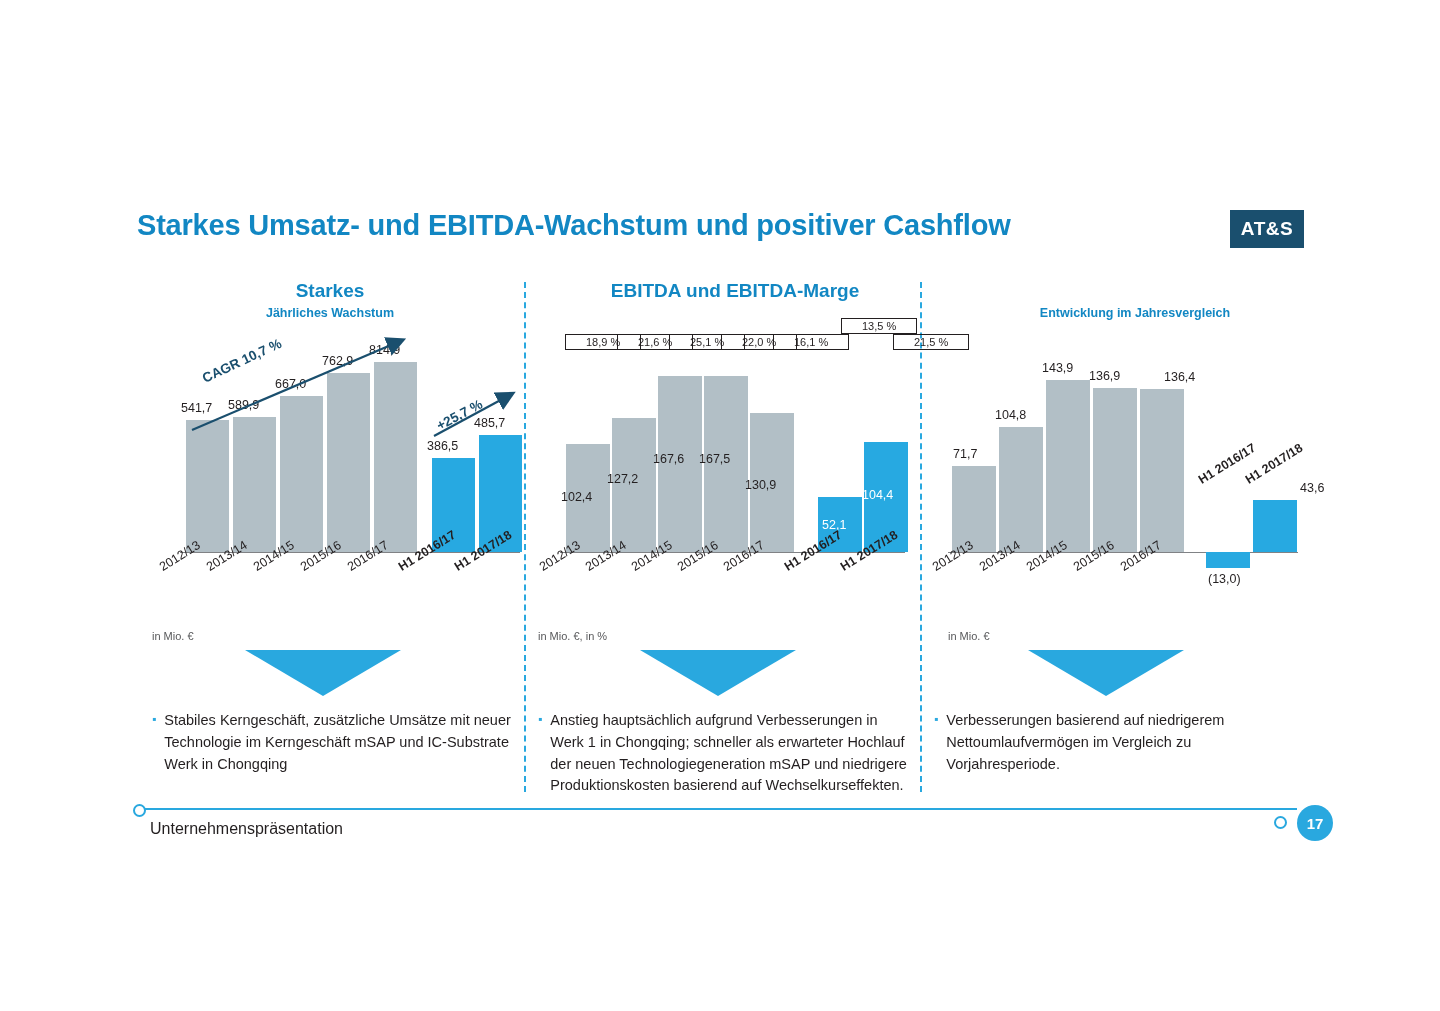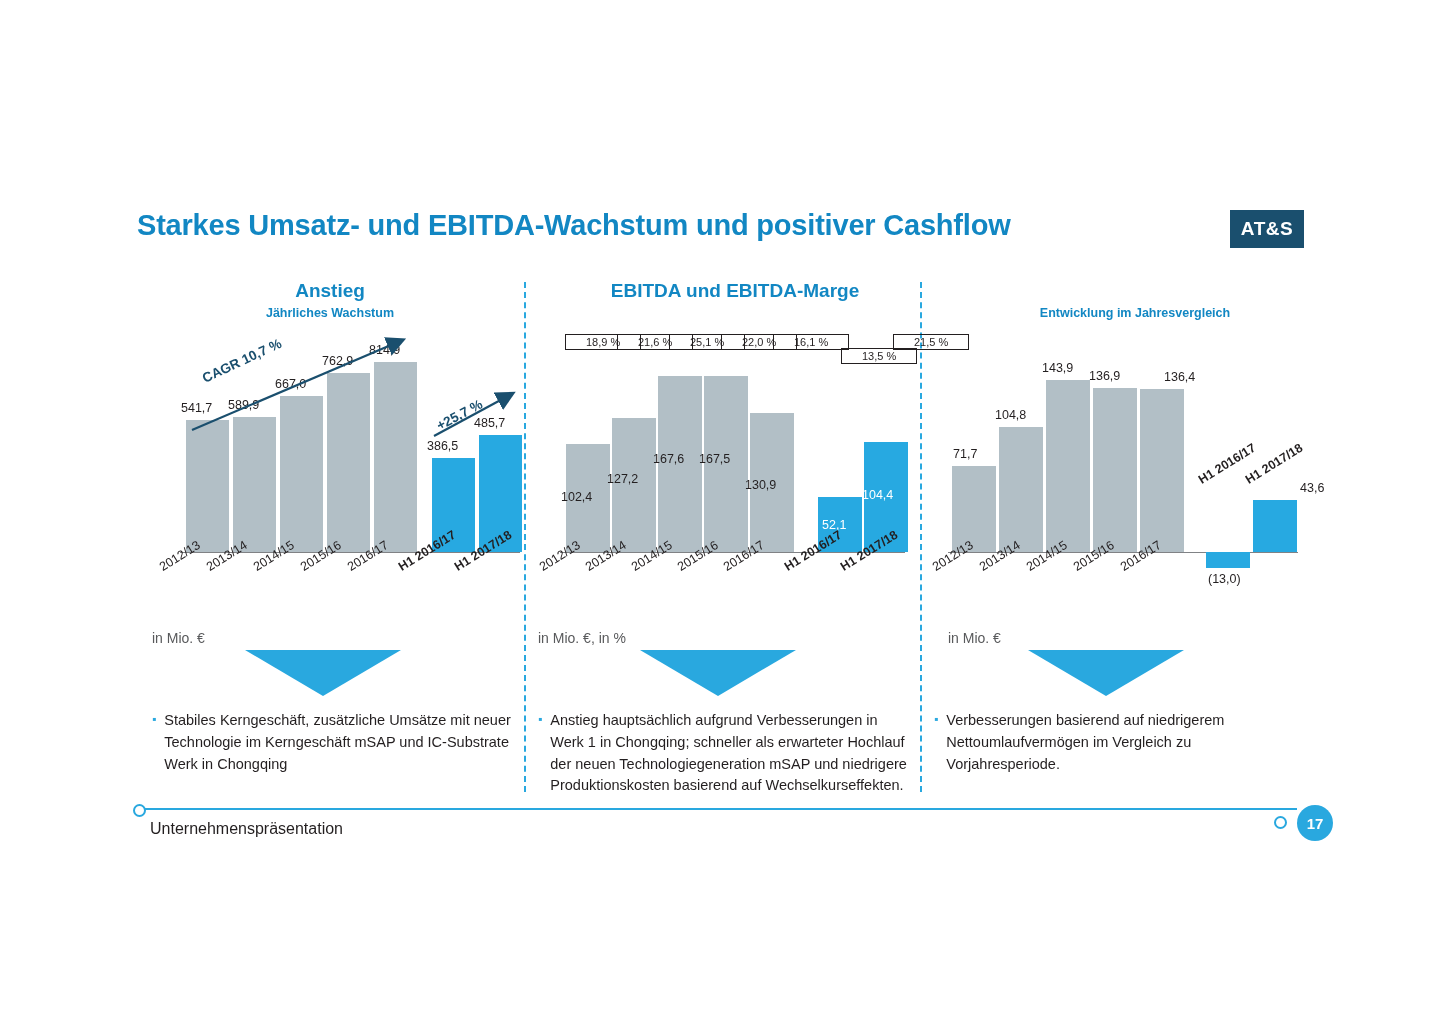--- a/index.html
+++ b/index.html
@@ -36,21 +36,21 @@
   
   .panel-title{
     position:absolute;text-align:center;color:#1287c3;font-weight:bold;
     font-size:19px;
   }
   .panel-sub{
     position:absolute;text-align:center;color:#1287c3;font-weight:bold;
     font-size:12.5px;
   }
   .unit{
-    position:absolute;font-size:14px;color:#58595b;
+    position:absolute;font-size:11px;color:#58595b;
   }
   .baseline{
     position:absolute;height:0;border-top:1.5px solid #808285;
   }
   .bar{
     position:absolute;background:#b2bfc6;
   }
   .bar.blue{background:#27a9e1;}
   .bar-val{
     position:absolute;font-size:12.5px;color:#231f20;white-space:nowrap;
@@ -111,21 +111,21 @@
 <body>
 
 <div class="slide">
 
   <div class="title">Starkes Umsatz- und EBITDA-Wachstum und positiver Cashflow</div>
   <div class="logo">AT&amp;S</div>
 
   <div class="vsep s1"></div>
   <div class="vsep s2"></div>
 
-  <div class="panel-title" style="left:180px;top:280px;width:300px;">Anstieg</div>
+  <div class="panel-title" style="left:180px;top:280px;width:300px;">Starkes</div>
   <div class="panel-sub" style="left:180px;top:306px;width:300px;">Jährliches Wachstum</div>
 
   <div class="baseline" style="left:180px;top:552px;width:340px;"></div>
 
   <div class="bar" style="left:186px;top:420px;width:43px;height:132px;"></div>
   <div class="bar" style="left:233px;top:417px;width:43px;height:135px;"></div>
   <div class="bar" style="left:280px;top:396px;width:43px;height:156px;"></div>
   <div class="bar" style="left:327px;top:373px;width:43px;height:179px;"></div>
   <div class="bar" style="left:374px;top:362px;width:43px;height:190px;"></div>
   <div class="bar blue" style="left:432px;top:458px;width:43px;height:94px;"></div>
@@ -173,21 +173,21 @@
     </div>
   </div>
 
   <div class="panel-title" style="left:545px;top:280px;width:380px;">EBITDA und EBITDA-Marge</div>
 
   <div class="margin-box" style="left:565px;top:334px;">18,9 %</div>
   <div class="margin-box" style="left:617px;top:334px;">21,6 %</div>
   <div class="margin-box" style="left:669px;top:334px;">25,1 %</div>
   <div class="margin-box" style="left:721px;top:334px;">22,0 %</div>
   <div class="margin-box" style="left:773px;top:334px;">16,1 %</div>
-  <div class="margin-box" style="left:841px;top:348px;text-align:center;">13,5 %</div>
+  <div class="margin-box" style="left:841px;top:318px;text-align:center;">13,5 %</div>
   <div class="margin-box" style="left:893px;top:334px;">21,5 %</div>
 
   <div class="baseline" style="left:560px;top:552px;width:345px;"></div>
 
   <div class="bar" style="left:566px;top:444px;width:44px;height:108px;"></div>
   <div class="bar" style="left:612px;top:418px;width:44px;height:134px;"></div>
   <div class="bar" style="left:658px;top:376px;width:44px;height:176px;"></div>
   <div class="bar" style="left:704px;top:376px;width:44px;height:176px;"></div>
   <div class="bar" style="left:750px;top:413px;width:44px;height:139px;"></div>
   <div class="bar blue" style="left:818px;top:497px;width:44px;height:55px;"></div>

